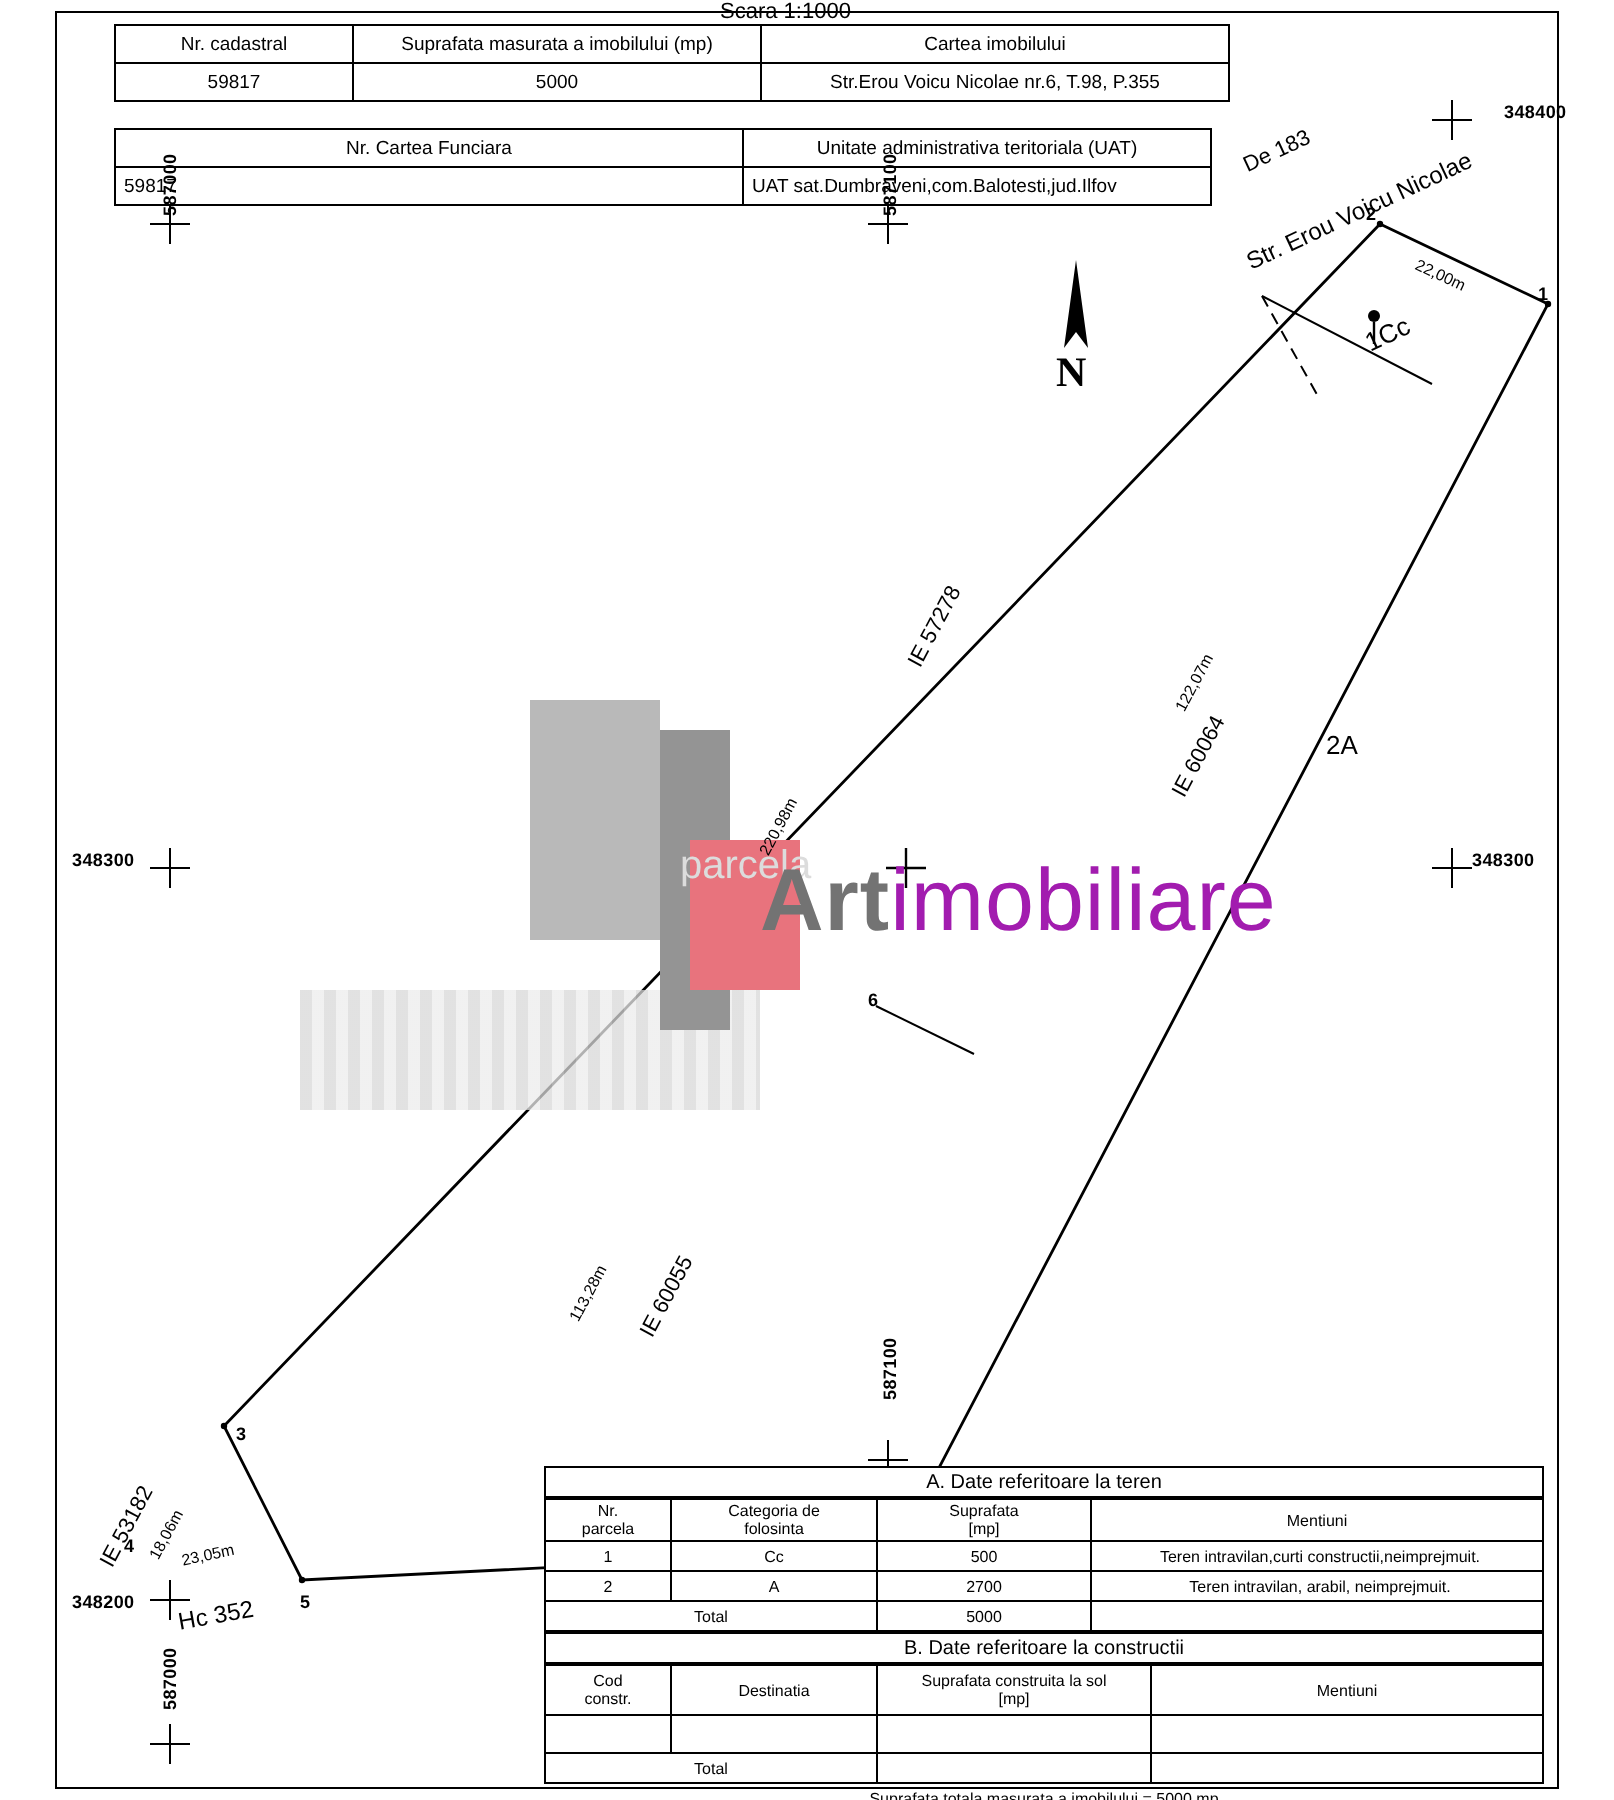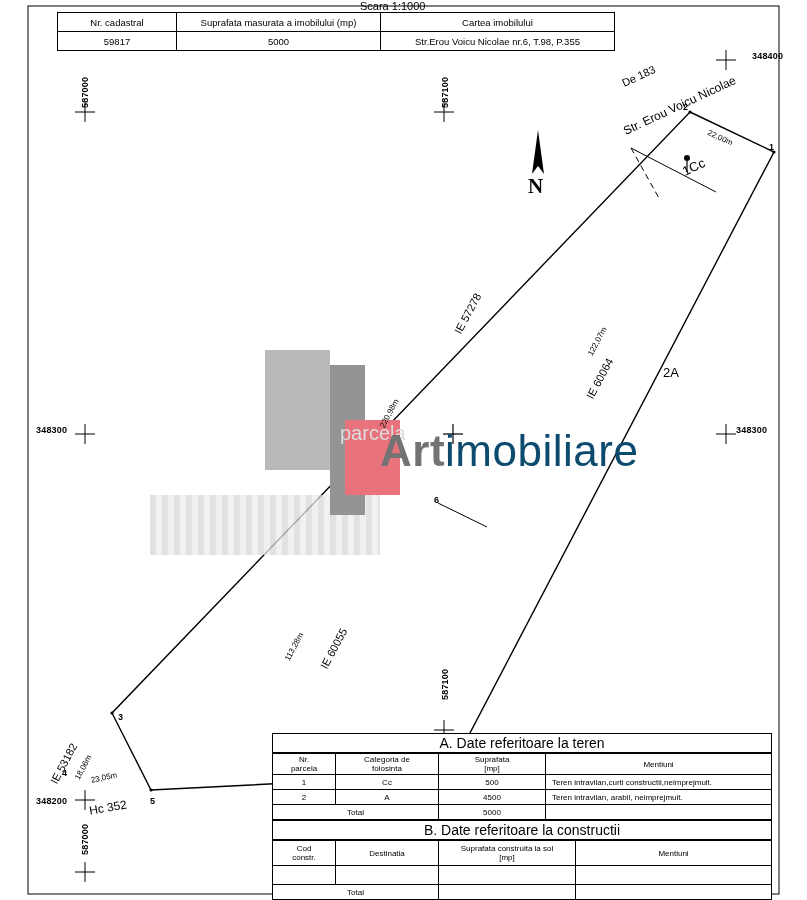--- a/index.html
+++ b/index.html
@@ -33,22 +33,22 @@
   #header-table-2 td{height:14px;}
 
   .scara{
     position:absolute;left:360px;top:0px;font-size:11px;
   }
 
   
   #bottom-block{position:absolute;left:272px;top:733px;width:500px;}
   #bottom-block table{width:100%;border-collapse:collapse;font-size:8px;background:#fff;}
   #bottom-block td{border:1px solid #000;padding:1px 3px;text-align:center;height:12px;}
-  #bottom-block td.l{text-align:left;padding-left:6px;}
-  .sec-title{font-size:14px;border:1px solid #000;border-top:none;}
+  #bottom-block td.l{text-align:center;padding-left:6px;}
+  .sec-title{font-size:10px;border:1px solid #000;border-top:none;}
   .tot-line{font-size:8px;text-align:center;margin-top:2px;line-height:11px;}
 
   
   .coord{
     position:absolute;font-size:9px;font-weight:bold;letter-spacing:.2px;
   }
   .coord.vert{
     transform:rotate(-90deg);transform-origin:left top;white-space:nowrap;
   }
 
@@ -70,21 +70,21 @@
   #wm-gray1{position:absolute;left:125px;top:20px;width:65px;height:120px;background:#b9b9b9;}
   #wm-gray2{position:absolute;left:190px;top:35px;width:35px;height:150px;background:#949494;}
   #wm-red{position:absolute;left:205px;top:90px;width:55px;height:75px;background:#e8737d;}
   #wm-smear{position:absolute;left:10px;top:165px;width:230px;height:60px;
     background:repeating-linear-gradient(90deg,#d8d8d8 0 6px,#ececec 6px 12px);opacity:.75;}
   #wm-text{
     position:absolute;left:240px;top:96px;font-size:44px;letter-spacing:.5px;
     font-family:"Liberation Sans",sans-serif;
   }
   #wm-text .art{font-weight:bold;color:#737373;text-align:center;}
-  #wm-text .imo{color:#0c4a6e;}
+  #wm-text .imo{color:#a21caf;}
   #wm-faint{
     position:absolute;left:200px;top:92px;font-size:20px;color:#dcdcdc;
   }
 </style>
 </head>
 <body>
 
 <div class="sheet">
 
   <svg class="plan" viewBox="0 0 807 900">
@@ -158,20 +158,32 @@
       <td style="width:225px">Cartea imobilului</td>
     </tr>
     <tr>
       <td>59817</td>
       <td>5000</td>
       <td style="text-align:center">Str.Erou Voicu Nicolae nr.6, T.98, P.355</td>
     </tr>
   </tbody>
     </table>
 
+  <table class="cad" id="header-table-2">
+    <tbody>
+        <tr>
+      <td style="width:305px">Nr. Cartea Funciara</td>
+      <td style="width:225px">Unitate administrativa teritoriala (UAT)</td>
+    </tr>
+    <tr>
+      <td style="text-align:left">59817</td>
+      <td style="text-align:left">UAT sat.Dumbraveni,com.Balotesti,jud.Ilfov</td>
+    </tr>
+  </tbody>
+    </table>
 
   <div id="north">
     <svg width="32" height="50" viewBox="0 0 32 50">
       <polygon points="16,0 22,44 16,36 10,44" fill="#000"></polygon>
     </svg>
     <div class="n-letter">N</div>
   </div>
 
   <div class="coord vert" style="left:80px; top:108px;">587000</div>
   <div class="coord vert" style="left:440px; top:108px;">587100</div>
@@ -239,21 +251,21 @@
       </tr>
       <tr>
         <td>1</td>
         <td>Cc</td>
         <td>500</td>
         <td class="l">Teren intravilan,curti constructii,neimprejmuit.</td>
       </tr>
       <tr>
         <td>2</td>
         <td>A</td>
-        <td>4500</td>
+        <td>2700</td>
         <td class="l">Teren intravilan, arabil, neimprejmuit.</td>
       </tr>
       <tr>
         <td colspan="2">Total</td>
         <td>5000</td>
         <td></td>
       </tr>
     </tbody>
       </table>
 

